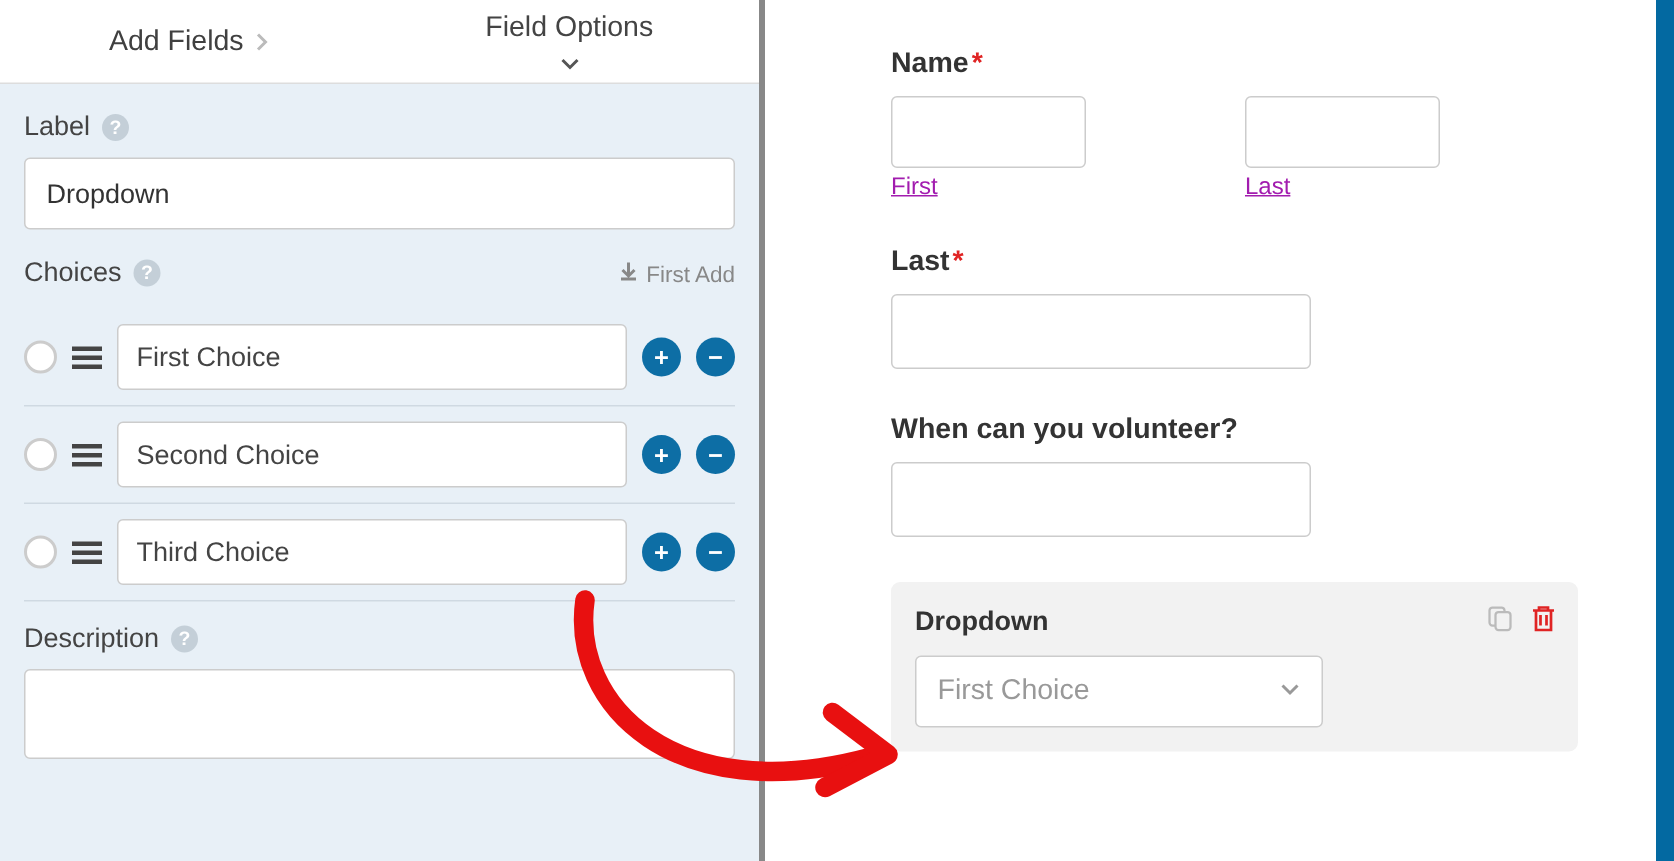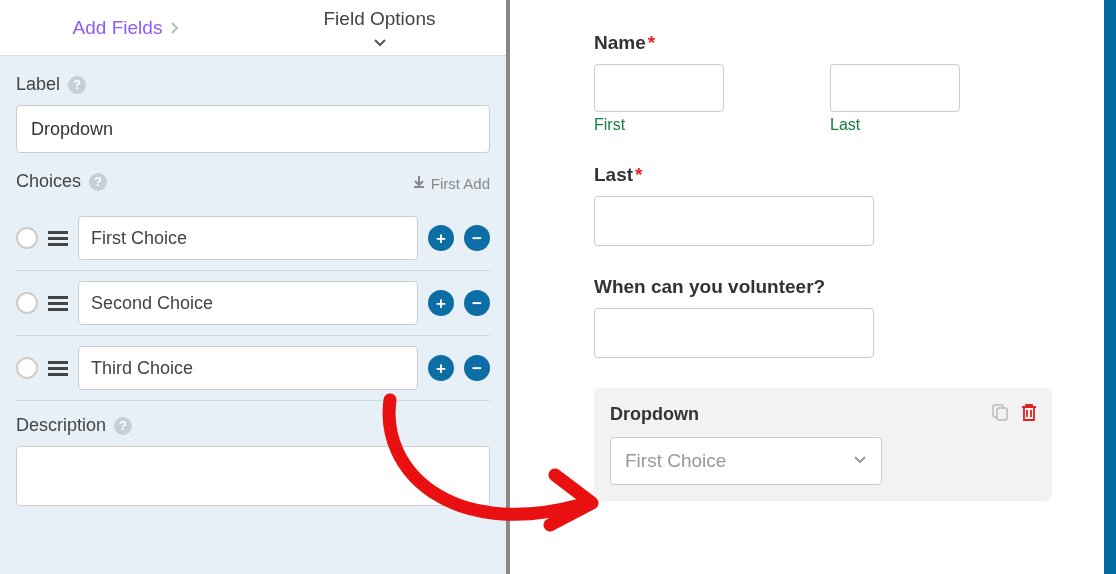--- a/index.html
+++ b/index.html
@@ -24,21 +24,21 @@
       background: #fff;
       border-bottom: 1px solid #ddd;
       height: 56px;
     }
     .tab {
       flex: 1;
       display: flex;
       align-items: center;
       justify-content: center;
       gap: 8px;
-      color: #8b5cf6;
+      color: #404040;
       font-size: 19px;
       cursor: pointer;
     }
     .tab.active { color: #444; flex-direction: column; }
     .tab-chevron {
       display: inline-flex;
       align-items: center;
     }
     .panel { padding: 18px 16px 0 16px; }
     .section-label {
@@ -149,21 +149,21 @@
     .name-col { flex: 1; }
     .box-input {
       width: 100%;
       height: 48px;
       border: 1px solid #ccc;
       border-radius: 4px;
       background: #fff;
     }
     .name-col .box-input { width: 130px; }
     .sub-lbl {
-      font-size: 16px; color: #15803d; margin-top: 4px; display: block;
+      font-size: 16px; color: #a21caf; margin-top: 4px; display: block; text-decoration: underline;
     }
     .email-input, .vol-input {
       width: 280px; height: 50px;
       border: 1px solid #ccc; border-radius: 4px;
     }
     .selected-field {
       background: #f2f2f2;
       border-radius: 6px;
       padding: 16px;
       position: relative;

